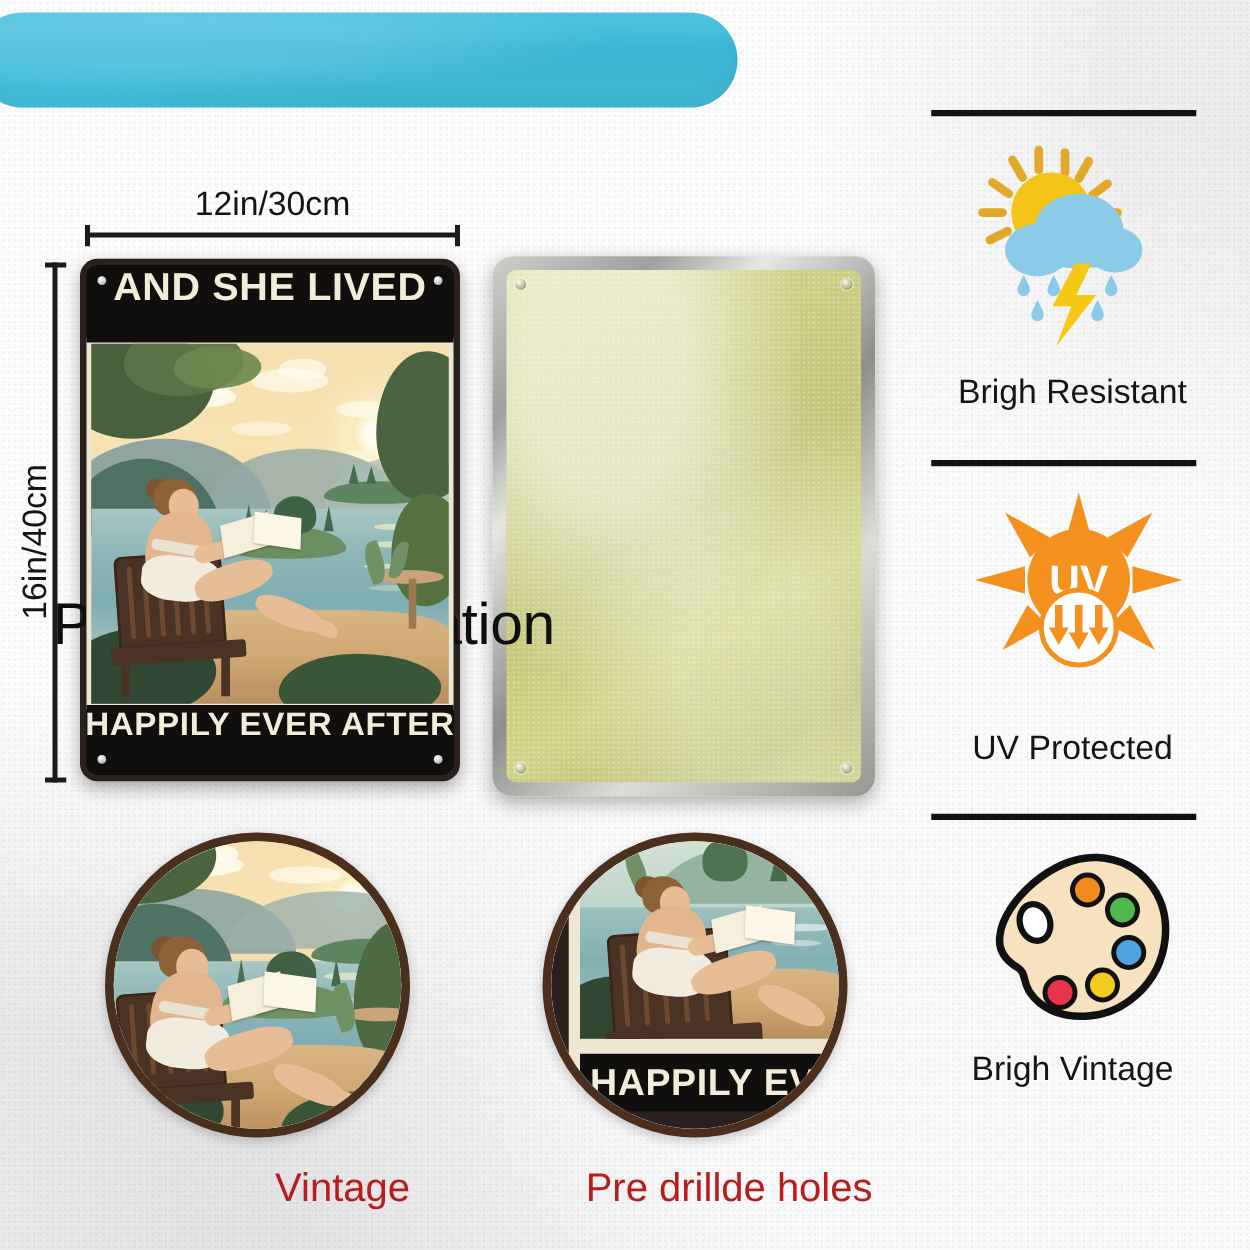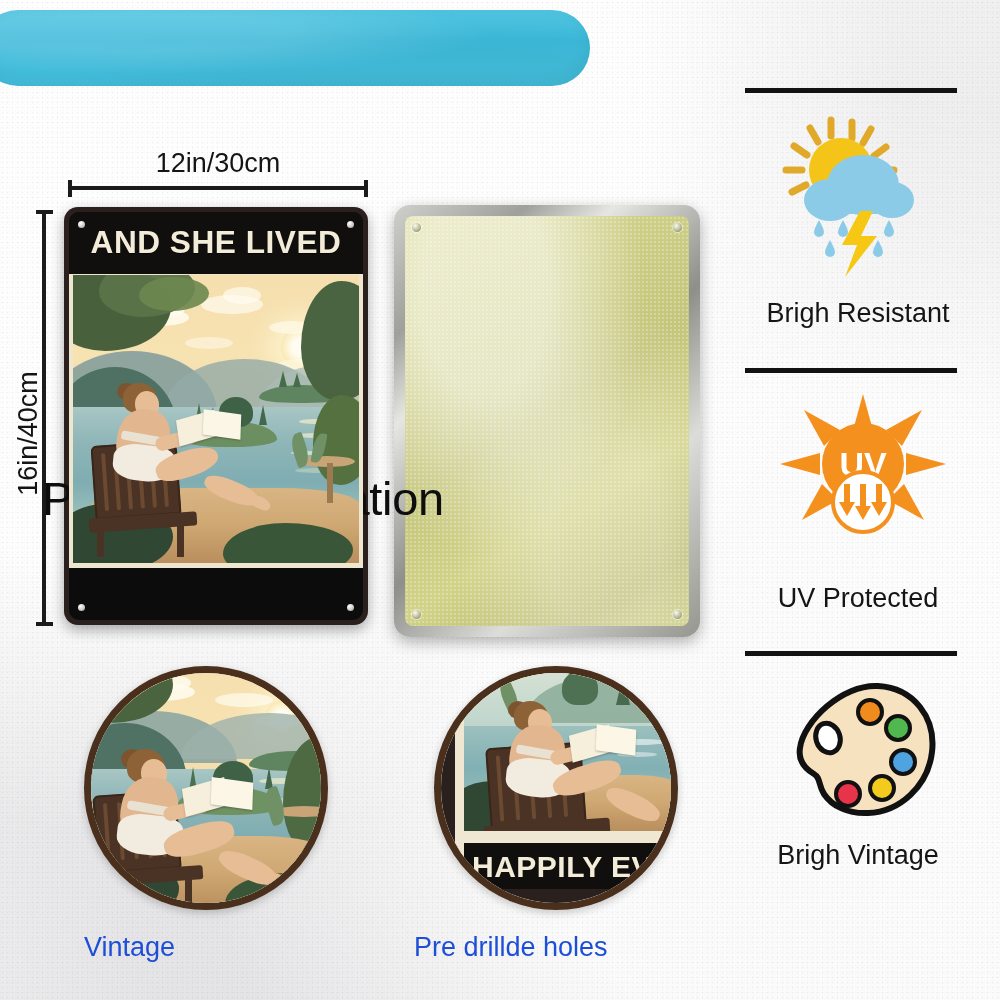--- a/index.html
+++ b/index.html
@@ -86,21 +86,21 @@
   .screw {
     position:absolute; width:7px; height:7px; border-radius:50%;
     background:radial-gradient(circle at 35% 30%,#ffffff,#c9c7c2 60%,#8a8781);
     z-index:9;
   }
   .screw.tl{left:9px;top:9px;} .screw.tr{right:9px;top:9px;}
   .screw.bl{left:9px;bottom:9px;} .screw.br{right:9px;bottom:9px;}
 
   .band {
     position:absolute; left:0; width:100%; background:#100f0d;
-    display:flex; align-items:center; justify-content:center;
+    display:flex; align-items:flex-start; justify-content:center;
     z-index:6;
   }
   .band.top { top:0; height:62px; }
   .band.bot { bottom:0; height:56px; }
   .band-text {
     font-family:"Liberation Sans Narrow","Liberation Sans",sans-serif;
     color:#f3ecd8; font-weight:700; letter-spacing:.5px;
     transform:scaleX(1.02);
     text-shadow:0 1px 0 rgba(0,0,0,.6);
     white-space:nowrap;
@@ -221,21 +221,21 @@
   }
   .feature-icon { position:absolute; }
 
   
   .detail-circle {
     position:absolute; border-radius:50%;
     border:7px solid #4a2f1d; overflow:hidden; background:#e8e0cf;
     box-shadow:0 3px 9px rgba(0,0,0,.20);
   }
   .detail-caption {
-    position:absolute; text-align:left; font-size:27px; color:#1d4ed8; white-space:nowrap;
+    position:absolute; text-align:right; font-size:32px; color:#b91c1c; white-space:nowrap;
   }
   .dc-inner { position:absolute; inset:-6px; }
 </style>
 </head>
 <body>
 
 <div id="page"></div>
 <div id="grain"></div>
 
 <div id="header-banner"></div>
@@ -333,20 +333,23 @@
         <div class="w-leg w-shin"></div>
         <div class="w-leg w-foot"></div>
         <div class="w-arm"></div>
         <div class="book-l"></div>
         <div class="book-r"></div>
       </div>
     </div>
 
     <div class="band top">
       <span class="band-text">AND SHE LIVED</span>
+    </div>
+    <div class="band bot">
+      <span class="band-text">HAPPILY EVER AFTER</span>
     </div>
   </div>
 </div>
 
 <div id="back-plate">
   <div id="back-face">
     <div class="bp-hole tl"></div>
     <div class="bp-hole tr"></div>
     <div class="bp-hole bl"></div>
     <div class="bp-hole br"></div>

